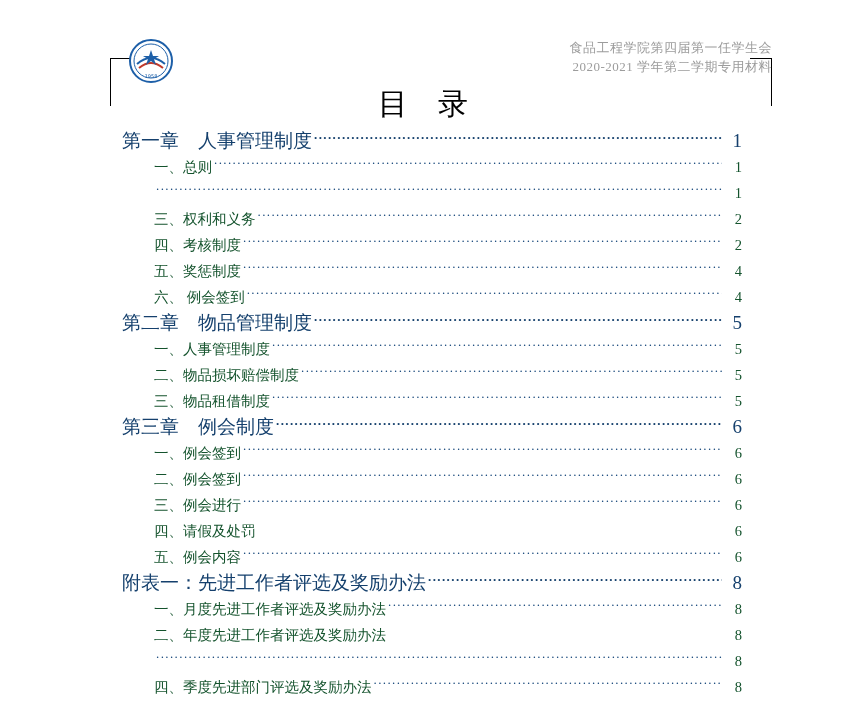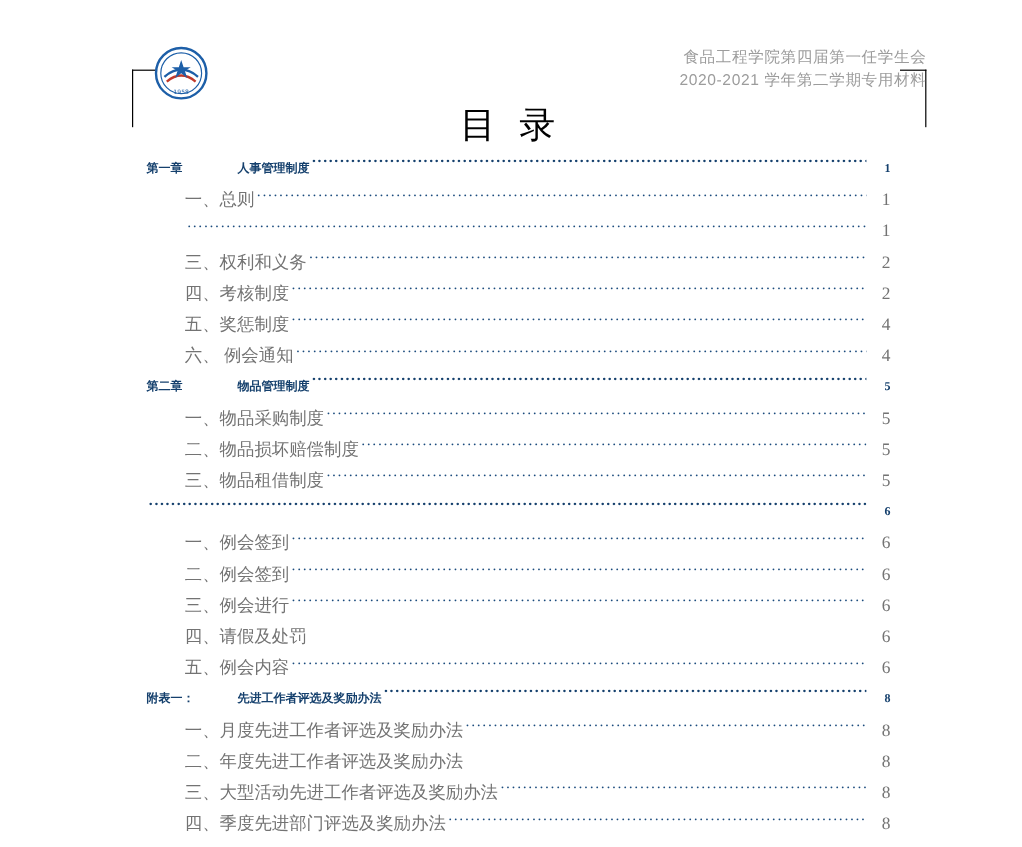--- a/index.html
+++ b/index.html
@@ -67,59 +67,59 @@
     top: 8px;
     width: 46px;
     height: 46px;
   }
   .header-text {
     position: absolute;
     right: 0px;
     top: 8px;
     text-align: right;
     color: #9c9c9c;
-    font-family: Liberation Sans, sans-serif;
+    font-family: Liberation Serif, serif;
     font-size: 13px;
     line-height: 19px;
     letter-spacing: 0.5px;
   }
   
   .doc-title {
     position: absolute;
     left: 0;
     top: 84px;
     width: 852px;
     text-align: center;
     font-size: 30px;
     letter-spacing: 6px;
     color: #000;
-    font-family: Liberation Serif, serif;
+    font-family: Liberation Mono, monospace;
   }
   
   .toc {
     position: absolute;
     left: 122px;
     top: 128px;
     width: 620px;
   }
   .toc-row {
     display: flex;
     align-items: baseline;
     font-size: 14.5px;
     line-height: 26px;
     color: #1b4b7d;
     white-space: nowrap;
   }
   .toc-row.level1 {
-    font-weight: bold;
+    font-weight: normal;
     color: #15406d;
-    font-size: 10px;
+    font-size: 19px;
   }
   .toc-row.level2 {
-    color: #737373;
+    color: #14532d;
     padding-left: 32px;
     font-size: 14.5px;
   }
   .toc-label {
     flex: 0 0 auto;
   }
   .toc-num-prefix {
     display: inline-block;
   }
   .level1 .toc-num-prefix {
@@ -209,45 +209,46 @@
         <span class="toc-label"><span>四、考核制度</span></span>
         <span class="toc-dots"></span>
         <span class="toc-page">2</span>
       </div>
       <div class="toc-row level2">
         <span class="toc-label"><span>五、奖惩制度</span></span>
         <span class="toc-dots"></span>
         <span class="toc-page">4</span>
       </div>
       <div class="toc-row level2">
-        <span class="toc-label"><span>六、 例会通知</span></span>
+        <span class="toc-label"><span>六、 例会签到</span></span>
         <span class="toc-dots"></span>
         <span class="toc-page">4</span>
       </div>
       <div class="toc-row level1">
         <span class="toc-label"><span class="toc-num-prefix">第二章</span><span>物品管理制度</span></span>
         <span class="toc-dots"></span>
         <span class="toc-page">5</span>
       </div>
       <div class="toc-row level2">
-        <span class="toc-label"><span>一、物品采购制度</span></span>
+        <span class="toc-label"><span>一、人事管理制度</span></span>
         <span class="toc-dots"></span>
         <span class="toc-page">5</span>
       </div>
       <div class="toc-row level2">
         <span class="toc-label"><span>二、物品损坏赔偿制度</span></span>
         <span class="toc-dots"></span>
         <span class="toc-page">5</span>
       </div>
       <div class="toc-row level2">
         <span class="toc-label"><span>三、物品租借制度</span></span>
         <span class="toc-dots"></span>
         <span class="toc-page">5</span>
       </div>
       <div class="toc-row level1">
+        <span class="toc-label"><span class="toc-num-prefix">第三章</span><span>例会制度</span></span>
         <span class="toc-dots"></span>
         <span class="toc-page">6</span>
       </div>
       <div class="toc-row level2">
         <span class="toc-label"><span>一、例会签到</span></span>
         <span class="toc-dots"></span>
         <span class="toc-page">6</span>
       </div>
       <div class="toc-row level2">
         <span class="toc-label"><span>二、例会签到</span></span>
@@ -278,21 +279,20 @@
         <span class="toc-label"><span>一、月度先进工作者评选及奖励办法</span></span>
         <span class="toc-dots"></span>
         <span class="toc-page">8</span>
       </div>
       <div class="toc-row level2 nodots">
         <span class="toc-label"><span>二、年度先进工作者评选及奖励办法</span></span>
         <span class="toc-dots"></span>
         <span class="toc-page">8</span>
       </div>
       <div class="toc-row level2">
-        <span class="toc-label"><span>三、大型活动先进工作者评选及奖励办法</span></span>
         <span class="toc-dots"></span>
         <span class="toc-page">8</span>
       </div>
       <div class="toc-row level2">
         <span class="toc-label"><span>四、季度先进部门评选及奖励办法</span></span>
         <span class="toc-dots"></span>
         <span class="toc-page">8</span>
       </div>
     </div>
 

